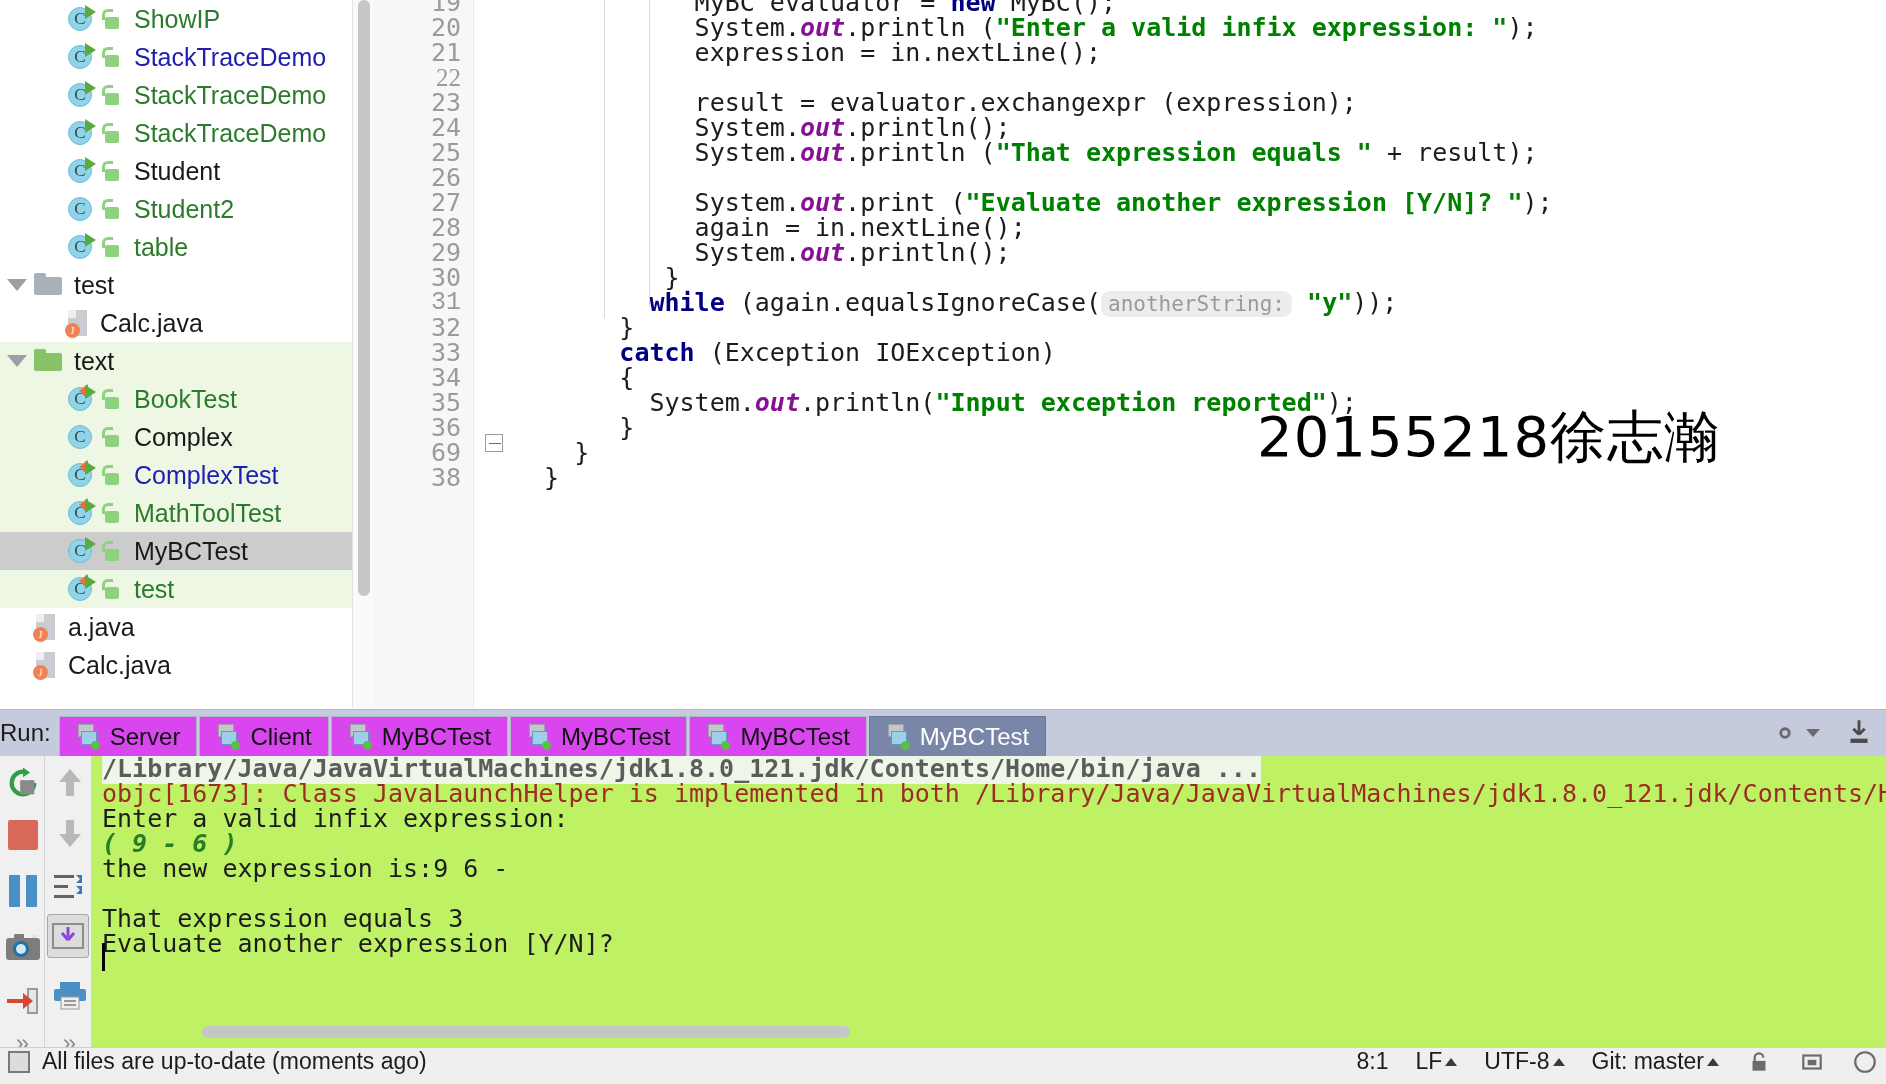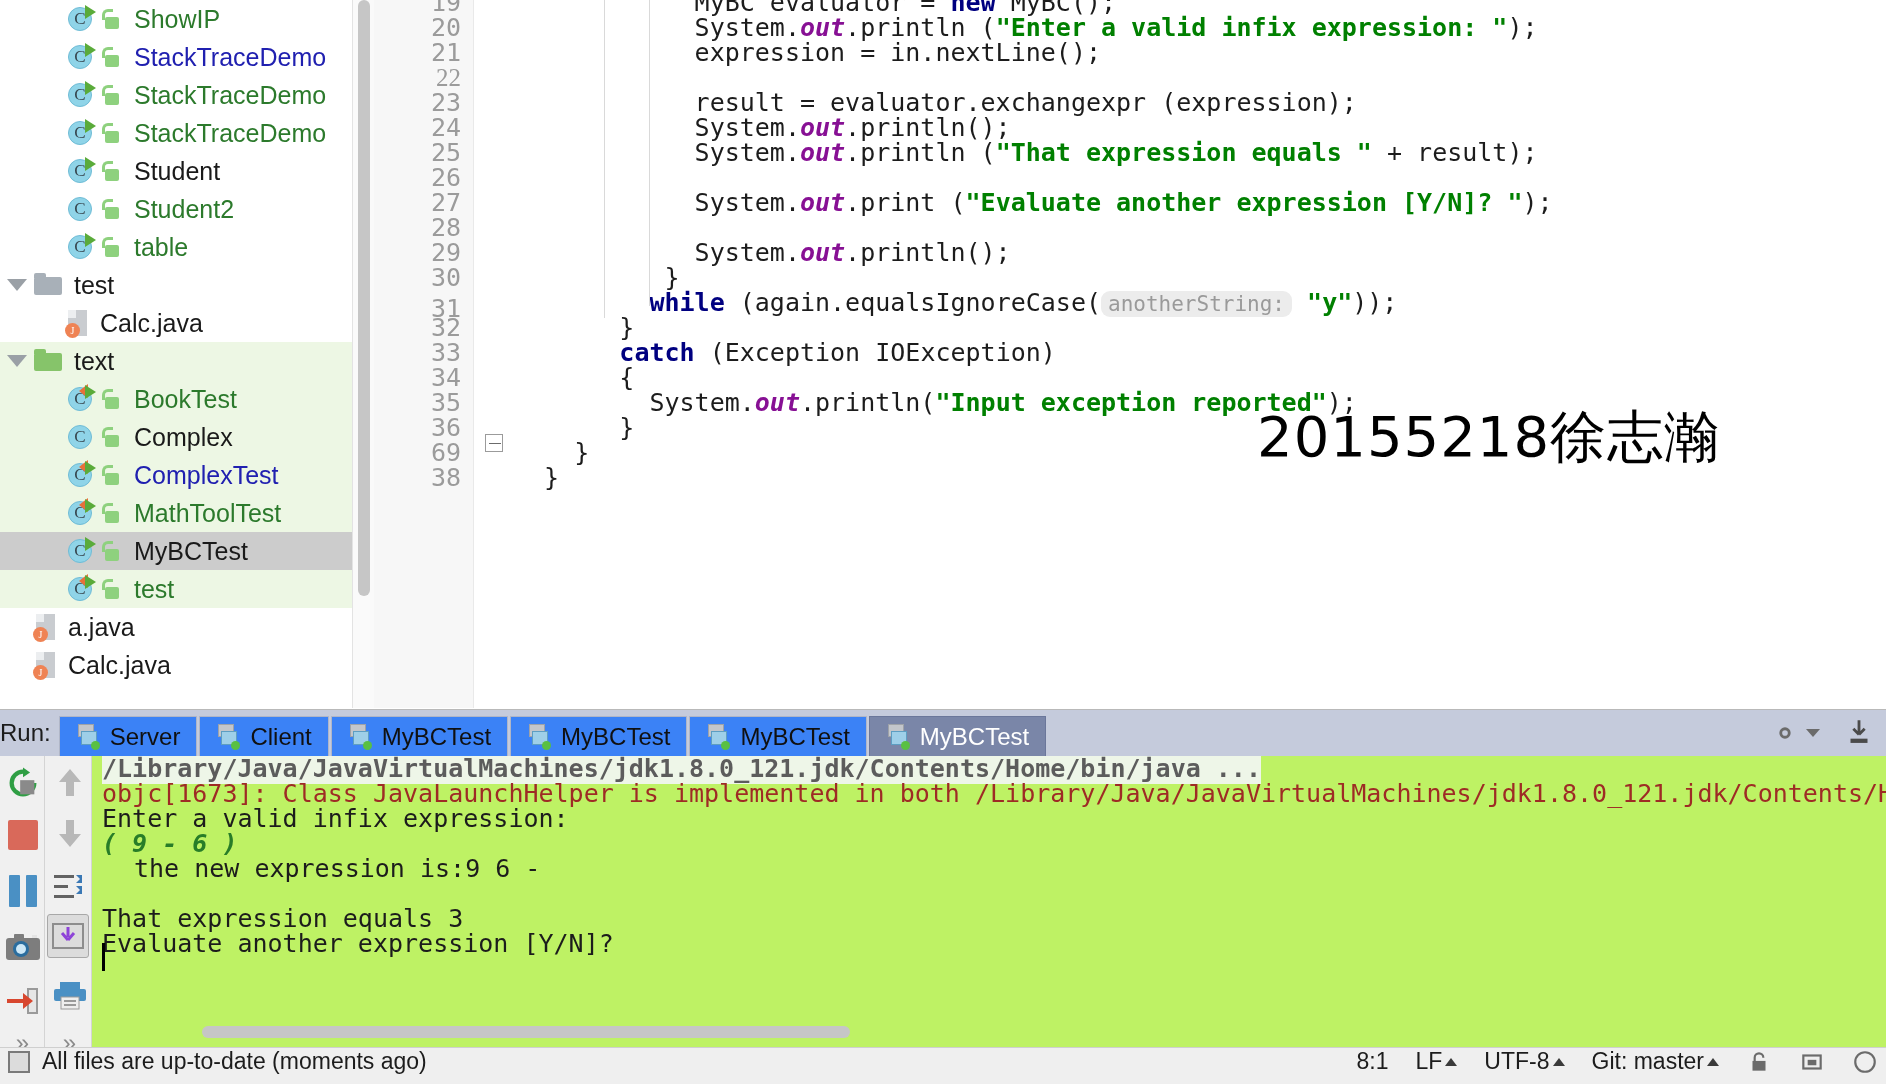--- a/index.html
+++ b/index.html
@@ -164,21 +164,21 @@
     position: absolute; left: 0; top: 0; width: 1886px; height: 46px;
     background: #c5cbdc;
     display: flex; align-items: flex-end;
   }
   #run-label {
     font-size: 24px; color: #1c1c1c; padding: 0 8px 8px 0; line-height: 30px;
   }
   .run-tab {
     display: flex; align-items: center; gap: 8px;
     height: 40px; padding: 0 16px; margin-right: 2px;
-    background: #3b82f6; border: 1px solid #b0b6c7;
+    background: #d946ef; border: 1px solid #b0b6c7;
     border-bottom: none; font-size: 24px; color: #101010;
   }
   .run-tab.active { background: #7a86a8; color: #ffffff; border-color: #6b779a; }
   .tab-ico { position: relative; width: 26px; height: 26px; flex: none; }
   .tab-ico .back { position: absolute; left: 2px; top: 0px; width: 16px; height: 13px; background: #c3c6cb; border: 1px solid #9ea2a8; }
   .tab-ico .front { position: absolute; left: 5px; top: 7px; width: 16px; height: 14px; background: #9ecfe8; border: 1px solid #5d9ec2; }
   .tab-ico .dot { position: absolute; right: 2px; bottom: 0px; width: 9px; height: 9px; border-radius: 50%; background: #59c043; }
 
   #run-gear { position: absolute; right: 66px; top: 6px; display: flex; align-items: center; gap: 4px; }
   #run-export { position: absolute; right: 10px; top: 6px; }
@@ -525,21 +525,21 @@
         <div class="lineno" style="top: 38px;">21</div>
         <div class="lineno" style="top: 63px; font-family: Liberation Serif, serif;">22</div>
         <div class="lineno" style="top: 88px;">23</div>
         <div class="lineno" style="top: 113px;">24</div>
         <div class="lineno" style="top: 138px;">25</div>
         <div class="lineno" style="top: 163px;">26</div>
         <div class="lineno" style="top: 188px;">27</div>
         <div class="lineno" style="top: 213px;">28</div>
         <div class="lineno" style="top: 238px;">29</div>
         <div class="lineno" style="top: 263px;">30</div>
-        <div class="lineno" style="top: 294px;">31</div>
+        <div class="lineno" style="top: 288px; font-family: Liberation Mono, monospace;">31</div>
         <div class="lineno" style="top: 313px;">32</div>
         <div class="lineno" style="top: 338px;">33</div>
         <div class="lineno" style="top: 363px;">34</div>
         <div class="lineno" style="top: 388px;">35</div>
         <div class="lineno" style="top: 413px;">36</div>
         <div class="lineno" style="top: 438px;">69</div>
         <div class="lineno" style="top: 463px;">38</div>
       </div>
     <div id="fold-gutter">
       <div class="fold-marker" style="top:434px"></div>
@@ -547,20 +547,21 @@
     <div id="code">
         <div class="cline" style="top: -12px; left: 180.6px;"><span>MyBC evaluator = </span><span class="kw">new</span><span> MyBC();</span></div>
         <div class="cline" style="top: 13px; left: 180.6px;"><span>System.</span><span class="fld">out</span><span>.println (</span><span class="str">"Enter a valid infix expression: "</span><span>);</span></div>
         <div class="cline" style="top: 38px; left: 180.6px;"><span>expression = in.nextLine();</span></div>
         <div class="cline" style="top: 63px; left: 180.6px;"></div>
         <div class="cline" style="top: 88px; left: 180.6px;"><span>result = evaluator.exchangexpr (expression);</span></div>
         <div class="cline" style="top: 113px; left: 180.6px;"><span>System.</span><span class="fld">out</span><span>.println();</span></div>
         <div class="cline" style="top: 138px; left: 180.6px;"><span>System.</span><span class="fld">out</span><span>.println (</span><span class="str">"That expression equals "</span><span> + result);</span></div>
         <div class="cline" style="top: 163px; left: 180.6px;"></div>
         <div class="cline" style="top: 188px; left: 180.6px;"><span>System.</span><span class="fld">out</span><span>.print (</span><span class="str">"Evaluate another expression [Y/N]? "</span><span>);</span></div>
+        <div class="cline" style="top: 213px; left: 180.6px;"><span>again = in.nextLine();</span></div>
         <div class="cline" style="top: 238px; left: 180.6px;"><span>System.</span><span class="fld">out</span><span>.println();</span></div>
         <div class="cline" style="top: 263px; left: 150.5px;"><span>}</span></div>
         <div class="cline" style="top: 288px; left: 135.45px;"><span class="kw">while</span><span> (again.equalsIgnoreCase(</span><span class="hint">anotherString:</span><span> </span><span class="str">"y"</span><span>));</span></div>
         <div class="cline" style="top: 313px; left: 105.35px;"><span>}</span></div>
         <div class="cline" style="top: 338px; left: 105.35px;"><span class="kw">catch</span><span> (Exception IOException)</span></div>
         <div class="cline" style="top: 363px; left: 105.35px;"><span>{</span></div>
         <div class="cline" style="top: 388px; left: 135.45px;"><span>System.</span><span class="fld">out</span><span>.println(</span><span class="str">"Input exception reported"</span><span>);</span></div>
         <div class="cline" style="top: 413px; left: 105.35px;"><span>}</span></div>
         <div class="cline" style="top: 438px; left: 60.2px;"><span>}</span></div>
         <div class="cline" style="top: 463px; left: 30.1px;"><span>}</span></div>
@@ -719,21 +720,21 @@
         <span class="chev">»</span>
       </div>
     </div>
 
     <div id="console">
       <div id="console-lines">
           <div class="oline o-cmd" style="top: -2px;">/Library/Java/JavaVirtualMachines/jdk1.8.0_121.jdk/Contents/Home/bin/java ...</div>
           <div class="oline o-err" style="top: 23px;">objc[1673]: Class JavaLaunchHelper is implemented in both /Library/Java/JavaVirtualMachines/jdk1.8.0_121.jdk/Contents/Home/bin</div>
           <div class="oline" style="top: 48px;">Enter a valid infix expression:</div>
           <div class="oline o-in" style="top: 73px;">( 9 - 6 )</div>
-          <div class="oline" style="top: 98px; margin-left: 32px;">the new expression is:9 6 -</div>
+          <div class="oline" style="top: 98px;">the new expression is:9 6 -</div>
           <div class="oline" style="top: 123px;"></div>
           <div class="oline" style="top: 148px;">That expression equals 3</div>
           <div class="oline" style="top: 173px;">Evaluate another expression [Y/N]?</div>
         </div>
       <div id="caret" style="left:10px;top:187px"></div>
       <div id="console-hscroll">
         <div class="thumb"></div>
       </div>
     </div>
   </div>

